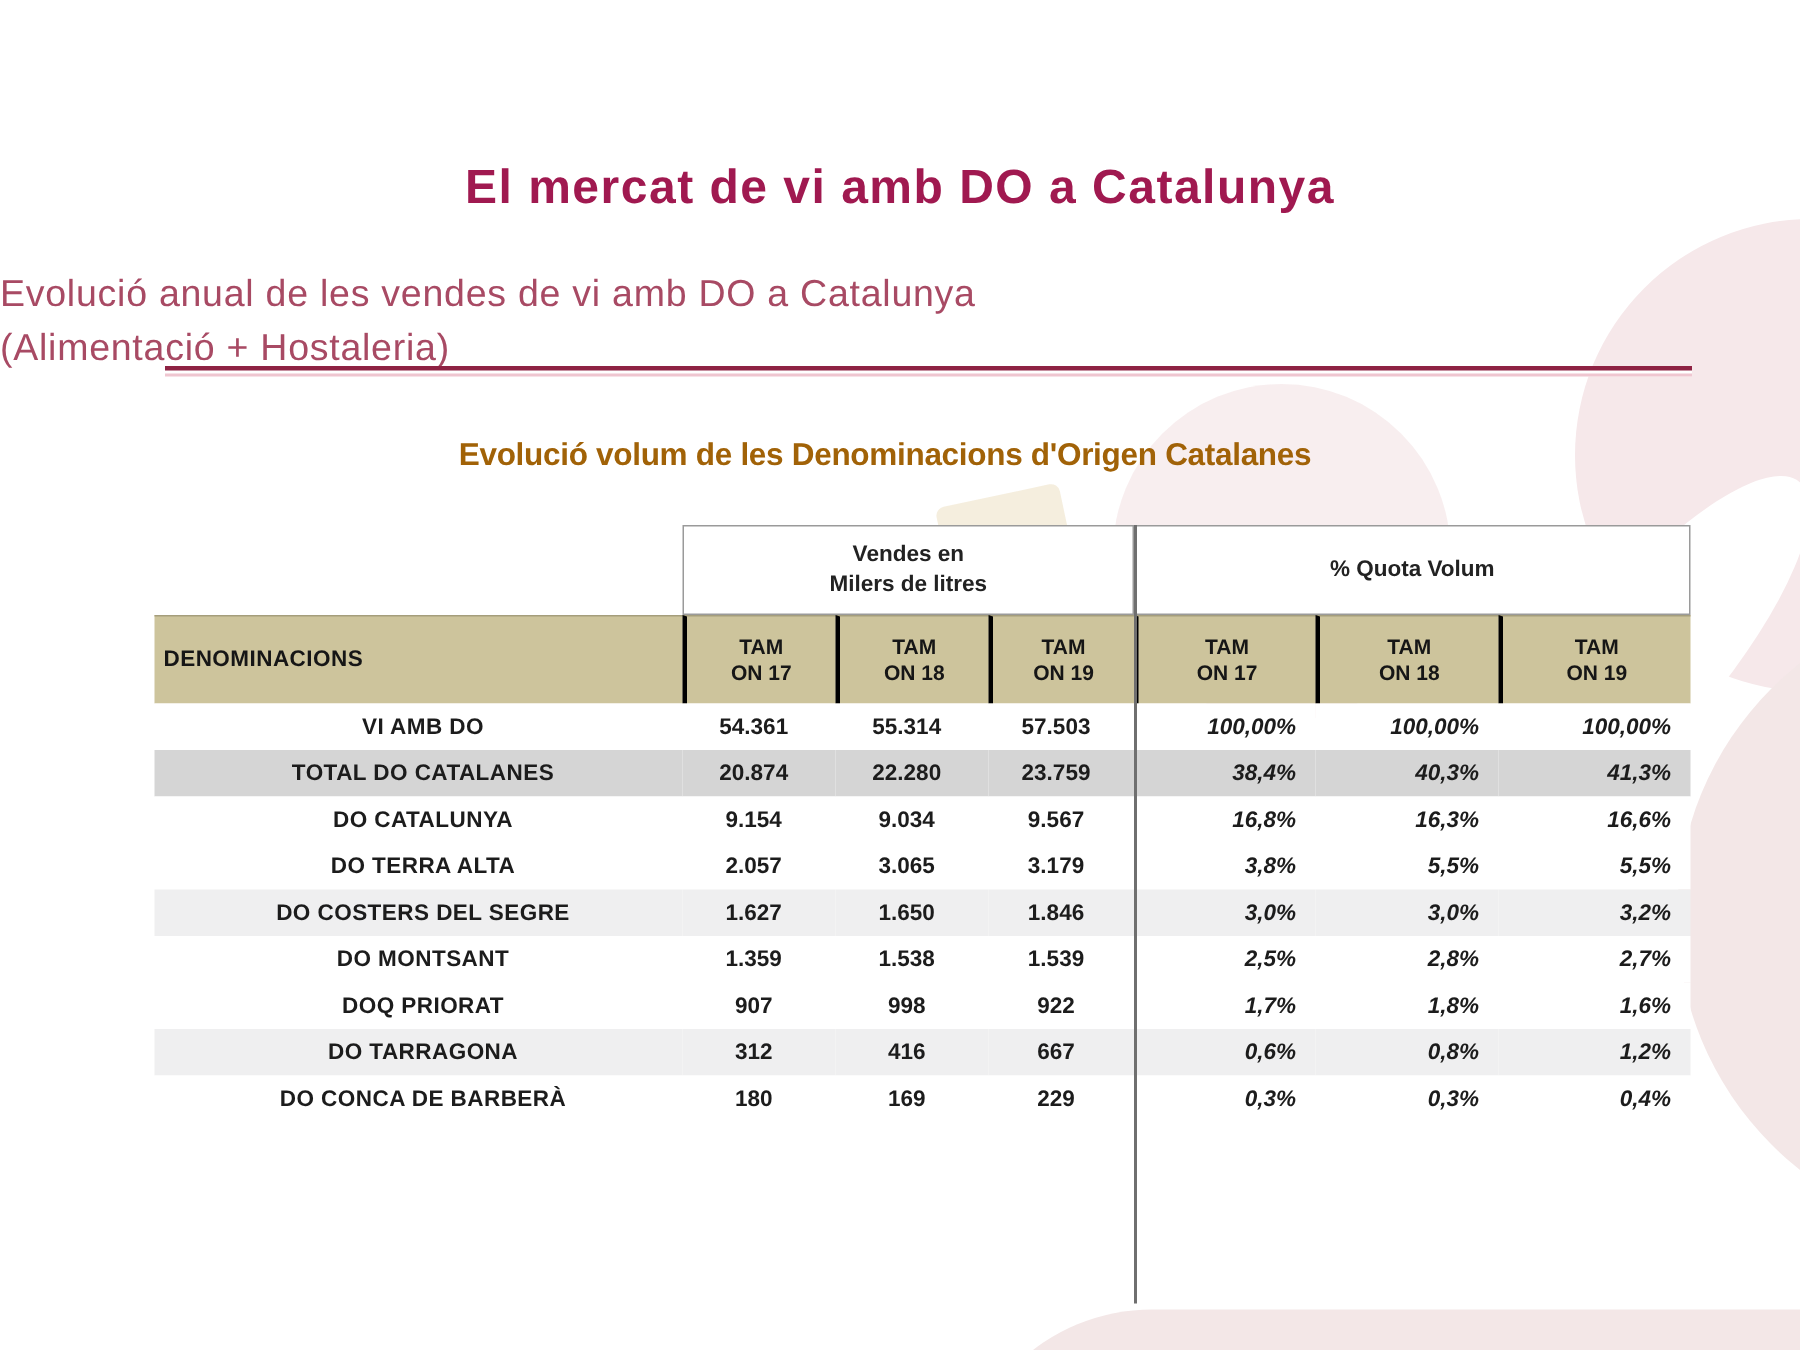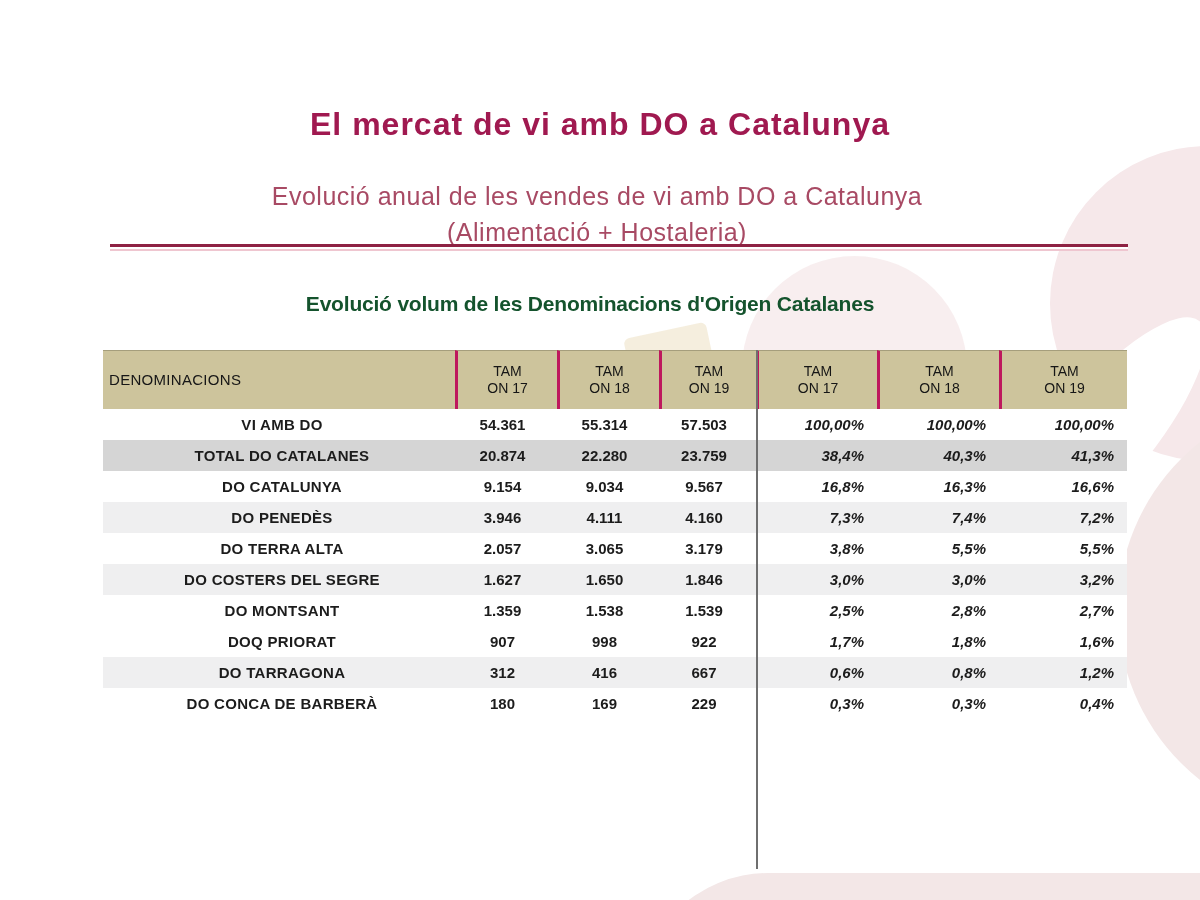--- a/index.html
+++ b/index.html
@@ -30,32 +30,32 @@
   .deco-swirl{left:945px;top:352px;width:310px;height:96px;border-radius:50%;background:#fff;transform:rotate(-50deg);}
   .deco-bottom{left:638px;top:833px;width:562px;height:130px;background:var(--c-pink2);border-radius:130px 0 0 0;}
 
   
   .content{position:relative;z-index:1;}
   .title{
     position:absolute;left:0;top:66px;width:1200px;text-align:center;
     font-size:32px;font-weight:bold;letter-spacing:1px;color:var(--c-title);
   }
   .subtitle{
-    position:absolute;left:0;top:138px;width:1170px;text-align:center;
-    font-size:25px;line-height:36px;letter-spacing:.5px;color:var(--c-subtitle);padding-left:12px;
+    position:absolute;left:0;top:138px;width:1170px;text-align:left;
+    font-size:25px;line-height:36px;letter-spacing:.5px;color:var(--c-subtitle);
   }
   .rule{
     position:absolute;left:110px;top:204px;width:1018px;height:2px;
     border-top:3px solid var(--c-rule-dark);
     border-bottom:2px solid var(--c-rule-light);
     background:#fff;
   }
   .caption{
     position:absolute;left:75px;top:252px;width:1030px;text-align:center;
-    font-size:21px;font-weight:bold;color:#14532d;letter-spacing:-0.2px;
+    font-size:21px;font-weight:bold;color:#a16207;letter-spacing:-0.2px;
   }
 
   
   .tablewrap{position:absolute;left:103px;top:310px;width:1024px;}
   table{border-collapse:separate;border-spacing:0;table-layout:fixed;width:1024px;}
   col.c-lbl{width:352px;}
   col.c-n1{width:102px;} col.c-n2{width:102px;} col.c-n3{width:97px;}
   col.c-p1{width:121px;} col.c-p2{width:122px;} col.c-p3{width:128px;}
 
   td,th{padding:0;font-size:15px;color:#1c1c1c;}
@@ -64,25 +64,25 @@
   .gh-row td{height:58px;}
   .gh-empty{background:transparent;}
   .gh{
     background:#fff;border:1px solid #9a9a9a;text-align:center;
     font-weight:bold;font-size:15px;line-height:1.35;color:#222;vertical-align:middle;
   }
 
   
   .khaki th{
     height:58px;background:var(--c-header-bg);vertical-align:middle;
-    font-weight:normal;font-size:14px;line-height:1.2;color:#161616;
+    font-weight:bold;font-size:14px;line-height:1.2;color:#161616;
     border-top:1px solid #a59e7c;
   }
   .khaki .lblh{text-align:left;padding-left:6px;font-size:15px;letter-spacing:.3px;}
-  .khaki .colh{text-align:center;border-left:3px solid #be185d;}
+  .khaki .colh{text-align:center;border-left:3px solid #000000;}
 
   
   tbody td{height:31px;vertical-align:middle;font-weight:bold;background:#fff;}
   tbody tr.alt td{background:var(--c-row-alt);}
   tbody tr.total td{background:var(--c-row-total);}
   tbody td.lbl{text-align:center;padding-left:6px;letter-spacing:.3px;}
   tbody td.num{text-align:center;padding-right:7px;}
   tbody td.pct{text-align:right;padding-right:13px;font-style:italic;}
 
   
@@ -117,20 +117,30 @@
         <colgroup>
           <col class="c-lbl">
             <col class="c-n1">
             <col class="c-n2">
             <col class="c-n3">
           <col class="c-p1">
             <col class="c-p2">
             <col class="c-p3">
         </colgroup>
         <thead>
+          <tr class="gh-row">
+            <td class="gh-empty"></td>
+            <td class="gh" colspan="3">
+              <div>Vendes en</div>
+              <div>Milers  de litres</div>
+            </td>
+            <td class="gh" colspan="3">
+              <div>% Quota Volum</div>
+            </td>
+          </tr>
           <tr class="khaki">
             <th class="lblh">DENOMINACIONS</th>
             <th class="colh">
               <div>TAM</div>
               <div>ON 17</div>
             </th>
             <th class="colh">
               <div>TAM</div>
               <div>ON 18</div>
             </th>
@@ -173,29 +183,20 @@
             </tr>
             <tr>
               <td class="lbl">DO CATALUNYA</td>
               <td class="num">9.154</td>
               <td class="num">9.034</td>
               <td class="num">9.567</td>
               <td class="pct">16,8%</td>
               <td class="pct">16,3%</td>
               <td class="pct">16,6%</td>
             </tr>
-            <tr class="alt">
-              <td class="lbl">DO PENEDÈS</td>
-              <td class="num">3.946</td>
-              <td class="num">4.111</td>
-              <td class="num">4.160</td>
-              <td class="pct">7,3%</td>
-              <td class="pct">7,4%</td>
-              <td class="pct">7,2%</td>
-            </tr>
             <tr>
               <td class="lbl">DO TERRA ALTA</td>
               <td class="num">2.057</td>
               <td class="num">3.065</td>
               <td class="num">3.179</td>
               <td class="pct">3,8%</td>
               <td class="pct">5,5%</td>
               <td class="pct">5,5%</td>
             </tr>
             <tr class="alt">

